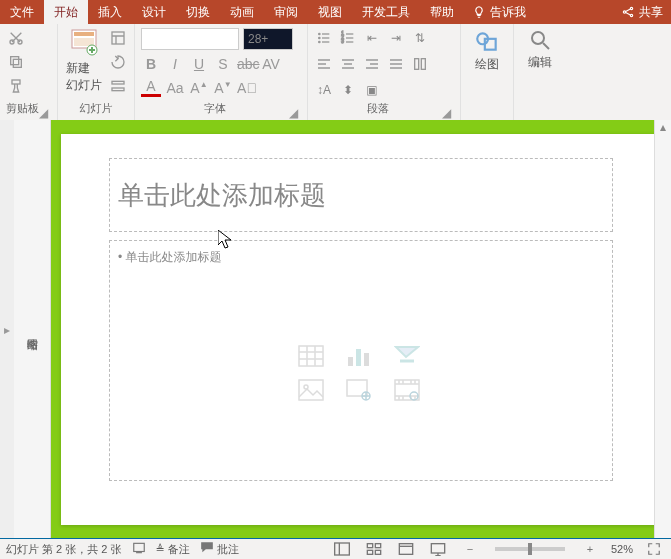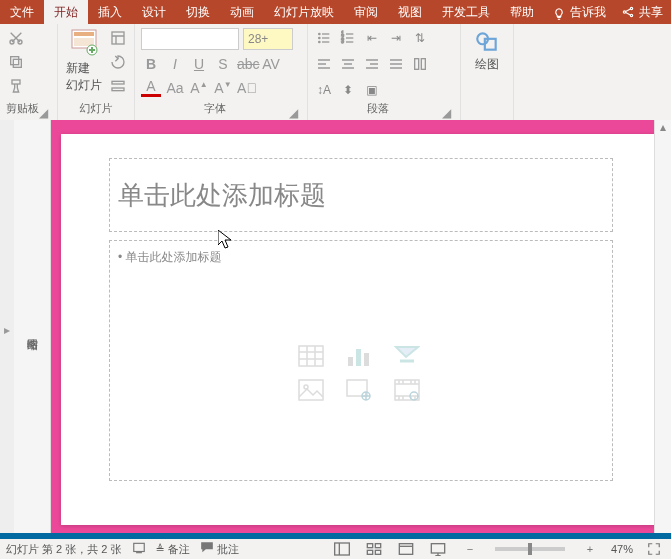--- a/index.html
+++ b/index.html
@@ -2,66 +2,65 @@
 <html><head>
 <meta charset="utf-8">
 <style>
 html,body{margin:0;padding:0;font-family:"Microsoft YaHei","Segoe UI",sans-serif;font-size:12px;background:#fff;overflow:hidden}
 body{width:671px;height:559px;position:relative}
 .titlebar{height:24px;background:#B7472A;color:#fff;display:flex;align-items:center;justify-content:flex-end;padding-right:8px}
 .share{display:flex;align-items:center;gap:4px;cursor:pointer}
 .tabrow{position:absolute;top:0;left:0;height:24px;display:flex;align-items:center;color:#fff;background:#B7472A}
 .tab{padding:0 10px;height:24px;line-height:24px;cursor:pointer}
 .tab.active{background:#F3F2F1;color:#7f1d1d}
-.tell{display:flex;align-items:flex-end;gap:4px;padding:0 8px}
+.tell{display:flex;align-items:center;gap:4px;padding:0 8px}
 .ribbon{position:absolute;top:24px;left:0;right:0;height:96px;background:#F3F2F1;border-bottom:1px solid #ddd;display:flex}
 .grp{display:flex;flex-direction:column;justify-content:space-between;padding:4px 6px 2px;border-right:1px solid #e1e1e1}
 .grp-body{display:flex;align-items:flex-start;gap:4px;flex:1}
 .grp-label{text-align:center;color:#666;font-size:11px;padding-bottom:2px}
 .bigbtn{display:flex;flex-direction:column;align-items:center;width:40px;cursor:pointer;color:#555}
 .bigbtn svg{margin-bottom:2px}
 .col{display:flex;flex-direction:column;gap:4px}
 .ico{width:20px;height:20px;display:flex;align-items:center;justify-content:center;color:#888;cursor:pointer}
 .row{display:flex;gap:4px;align-items:center}
 .fontbox{width:96px;height:20px;border:1px solid #ccc;background:#fff}
-.sizebox{width:40px;height:20px;border:1px solid #ccc;background:#fef9c3;display:flex;align-items:center;padding:0 4px;color:#888}
+.sizebox{width:40px;height:20px;border:1px solid #ccc;background:#0f172a;display:flex;align-items:center;padding:0 4px;color:#888}
 .fmt{width:20px;text-align:center;color:#999;cursor:pointer;font-size:14px}
 .launcher{width:12px;height:12px;align-self:flex-end;color:#999;cursor:pointer}
 .workspace{position:absolute;top:120px;left:0;right:0;bottom:20px;background:#eee;display:flex}
 .thumbbar{width:36px;background:#f5f5f5;border-right:1px solid #ddd;display:flex;align-items:center;justify-content:center}
 .thumbtext{writing-mode:vertical-rl;color:#666;font-size:11px}
 .expand{width:14px;display:flex;align-items:center;justify-content:center;color:#999;cursor:pointer}
-.canvas{flex:1;position:relative;background:#ec4899}
+.canvas{flex:1;position:relative;background:#84cc16}
 .slide{position:absolute;top:14px;left:10px;right:10px;bottom:14px;background:#fff;box-shadow:0 1px 4px rgba(0,0,0,.2)}
 .ph{position:absolute;border:1px dashed #bbb}
 .ph.title{top:24px;left:48px;right:48px;height:72px;display:flex;align-items:center;padding:0 8px}
 .ph.title span{font-size:26px;color:#888}
 .ph.body{top:106px;left:48px;right:48px;bottom:44px;padding:8px;color:#888}
 .icons{position:absolute;left:50%;top:50%;transform:translate(-50%,-30%);display:grid;grid-template-columns:repeat(3,34px);gap:8px 14px;opacity:.5}
 .icons div{width:30px;height:26px;display:flex;align-items:center;justify-content:center}
 .cursor{position:absolute;left:218px;top:230px;pointer-events:none}
 .scrollv{position:absolute;right:0;top:120px;width:16px;bottom:20px;background:#f5f5f5;border-left:1px solid #ddd}
 .scrollv .arrow{height:16px;text-align:center;color:#888;cursor:pointer}
-.statusbar{position:absolute;bottom:0;left:0;right:0;height:20px;background:#F3F2F1;border-top:6px solid #0369a1;display:flex;align-items:center;padding:0 6px;color:#555;font-size:11px;gap:10px}
+.statusbar{position:absolute;bottom:0;left:0;right:0;height:20px;background:#F3F2F1;border-top:1px solid #0369a1;display:flex;align-items:center;padding:0 6px;color:#555;font-size:11px;gap:10px}
 .statusbar .spacer{flex:1}
 .viewbtn{width:22px;height:16px;display:flex;align-items:center;justify-content:center;color:#777;cursor:pointer}
 .zoomslider{width:70px;height:4px;background:#ccc;position:relative;margin:0 4px}
 .zoomslider::after{content:"";position:absolute;left:33px;top:-4px;width:4px;height:12px;background:#888}
 </style>
 </head>
 <body>
 
 <div class="tabrow">
   <div class="tab">文件</div>
   <div class="tab active">开始</div>
   <div class="tab">插入</div>
   <div class="tab">设计</div>
   <div class="tab">切换</div>
   <div class="tab">动画</div>
-  <div class="tab">幻灯片放映</div>
   <div class="tab">审阅</div>
   <div class="tab">视图</div>
   <div class="tab">开发工具</div>
   <div class="tab">帮助</div>
   <div class="tell">
     <svg width="14" height="14" viewBox="0 0 24 24" fill="none" stroke="#fff" stroke-width="2">
         <path d="M9 18h6M10 21h4M12 3a6 6 0 00-4 10c1 1 1 2 1 3h6c0-1 0-2 1-3a6 6 0 00-4-10z"></path>
       </svg>
     <span>告诉我</span>
   </div>
@@ -249,20 +248,32 @@
         <svg width="26" height="26" viewBox="0 0 24 24" fill="none" stroke="#6EA5D8" stroke-width="2">
             <circle cx="8" cy="10" r="5"></circle>
             <rect x="10" y="10" width="10" height="10"></rect>
           </svg>
         <span>绘图</span>
       </div>
     </div>
     <div class="grp-label">&nbsp;</div>
   </div>
 
+  <div class="grp" style="border-right:none">
+    <div class="grp-body">
+      <div class="bigbtn">
+        <svg width="24" height="24" viewBox="0 0 24 24" fill="none" stroke="#888" stroke-width="2">
+            <circle cx="10" cy="10" r="6"></circle>
+            <path d="M15 15l6 6"></path>
+          </svg>
+        <span>编辑</span>
+      </div>
+    </div>
+    <div class="grp-label">&nbsp;</div>
+  </div>
 </div>
 
 <div class="workspace">
   <div class="expand">▸</div>
   <div class="thumbbar">
     <span class="thumbtext">缩略图</span>
   </div>
   <div class="canvas">
     <div class="slide">
       <div class="ph title">
@@ -358,19 +369,19 @@
     </span>
   <span class="viewbtn">
       <svg width="16" height="14" viewBox="0 0 24 20" fill="none" stroke="#777" stroke-width="2">
         <rect x="2" y="2" width="20" height="14"></rect>
         <path d="M8 20h8M12 16v4"></path>
       </svg>
     </span>
   <span class="viewbtn">−</span>
   <div class="zoomslider"></div>
   <span class="viewbtn">+</span>
-  <span>47%</span>
+  <span>52%</span>
   <span class="viewbtn">
       <svg width="14" height="14" viewBox="0 0 24 24" fill="none" stroke="#777" stroke-width="2">
         <path d="M3 9V3h6M21 9V3h-6M3 15v6h6M21 15v6h-6"></path>
       </svg>
     </span>
 </div>
 
 </body></html>

